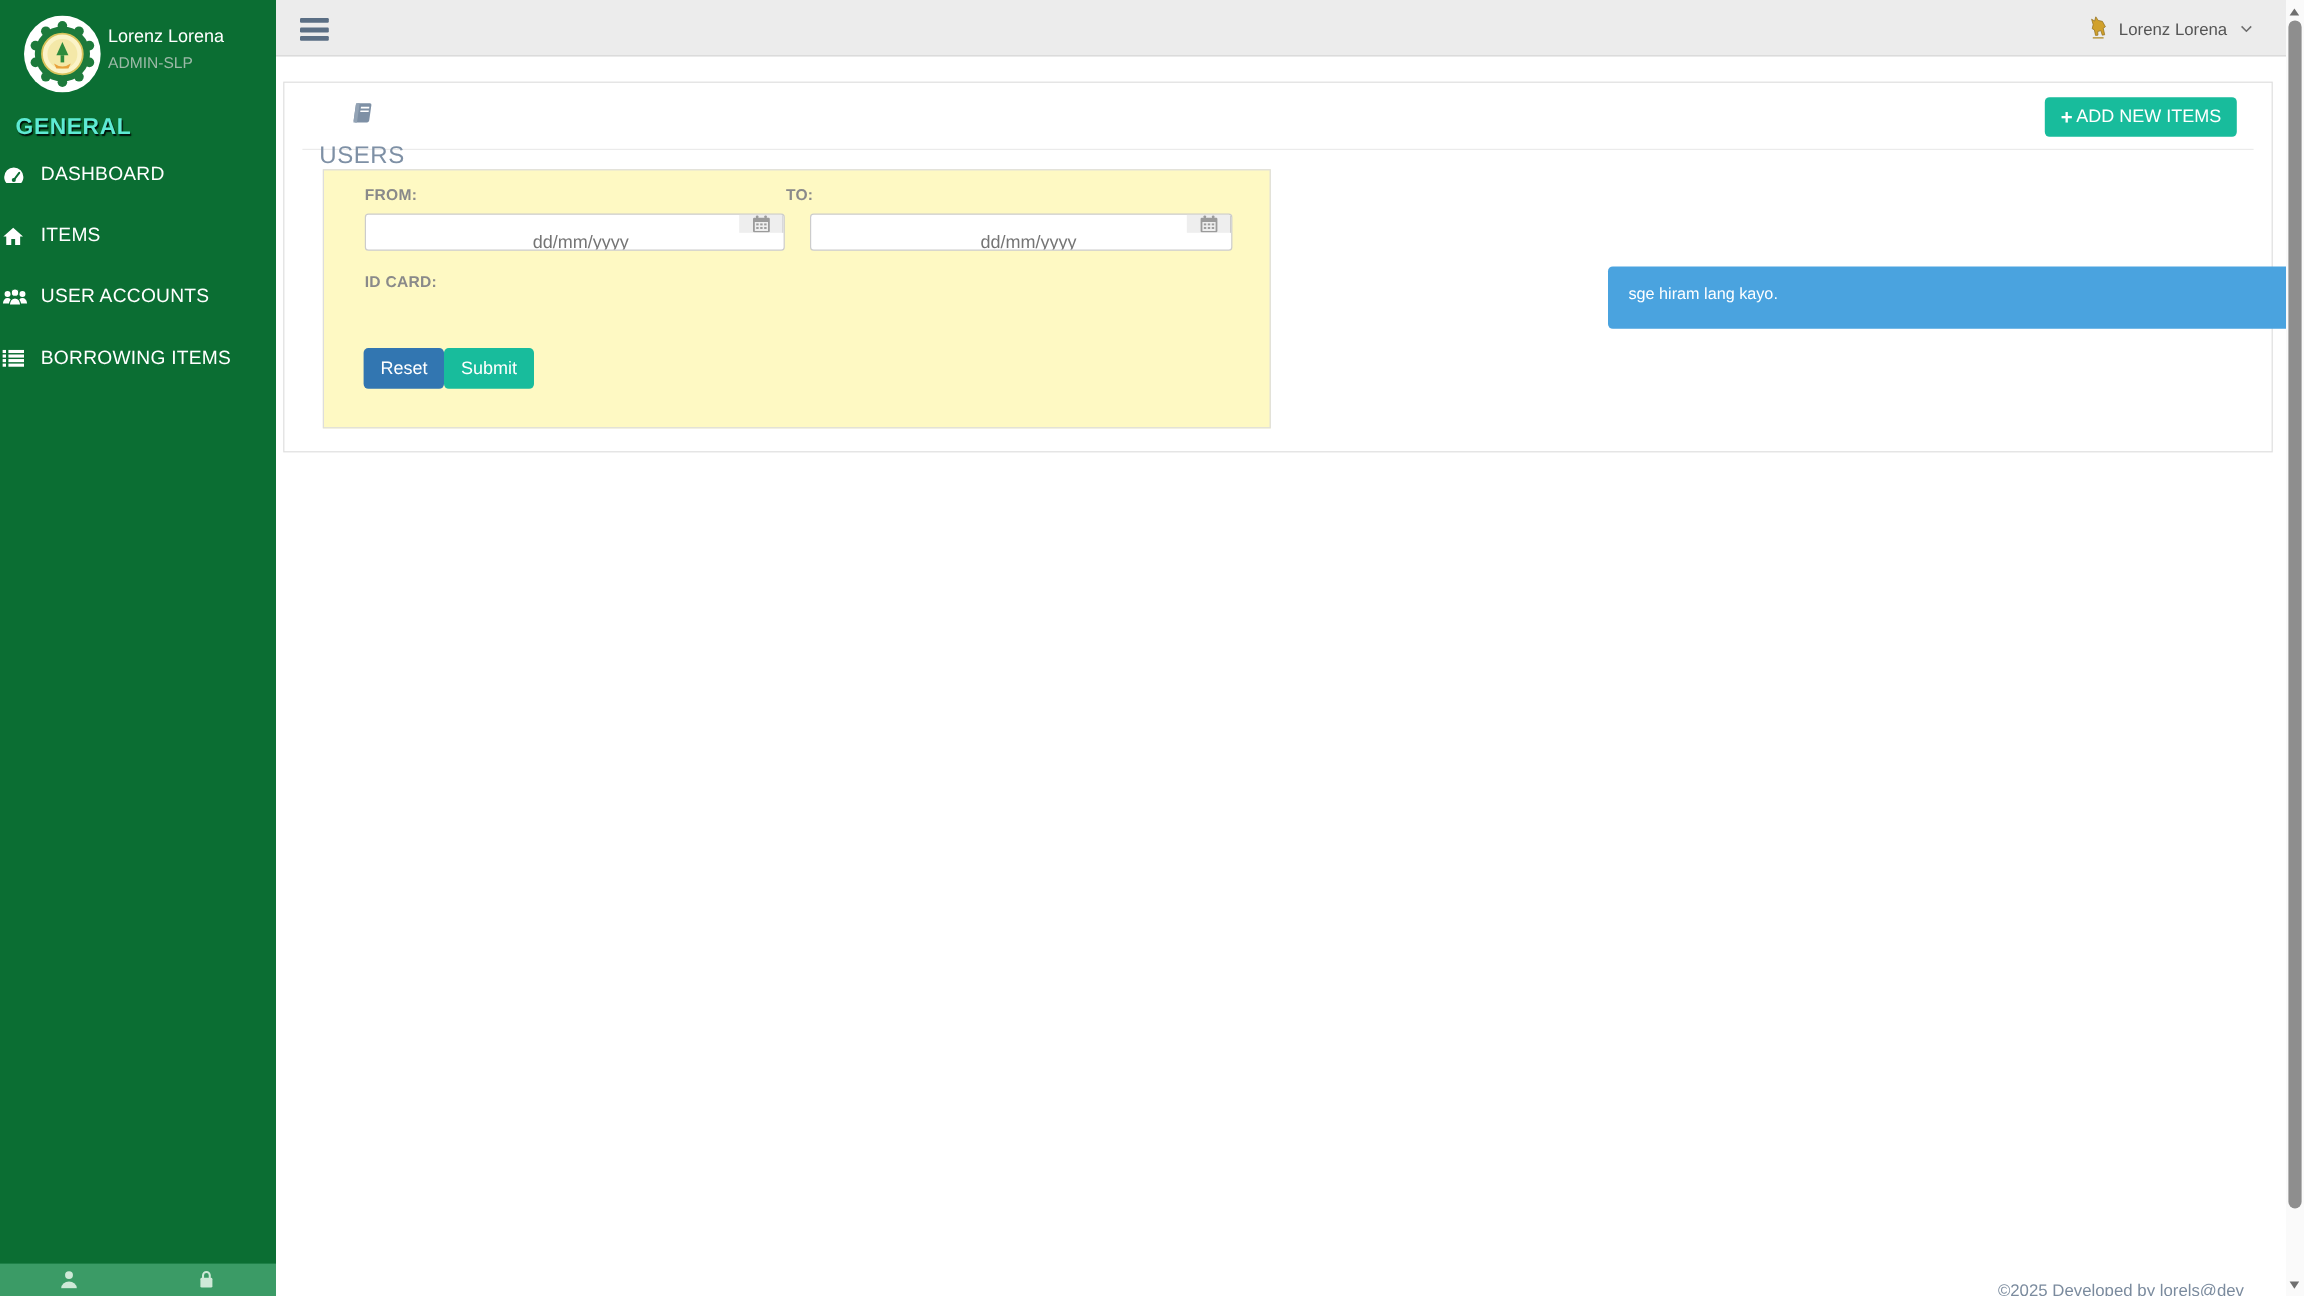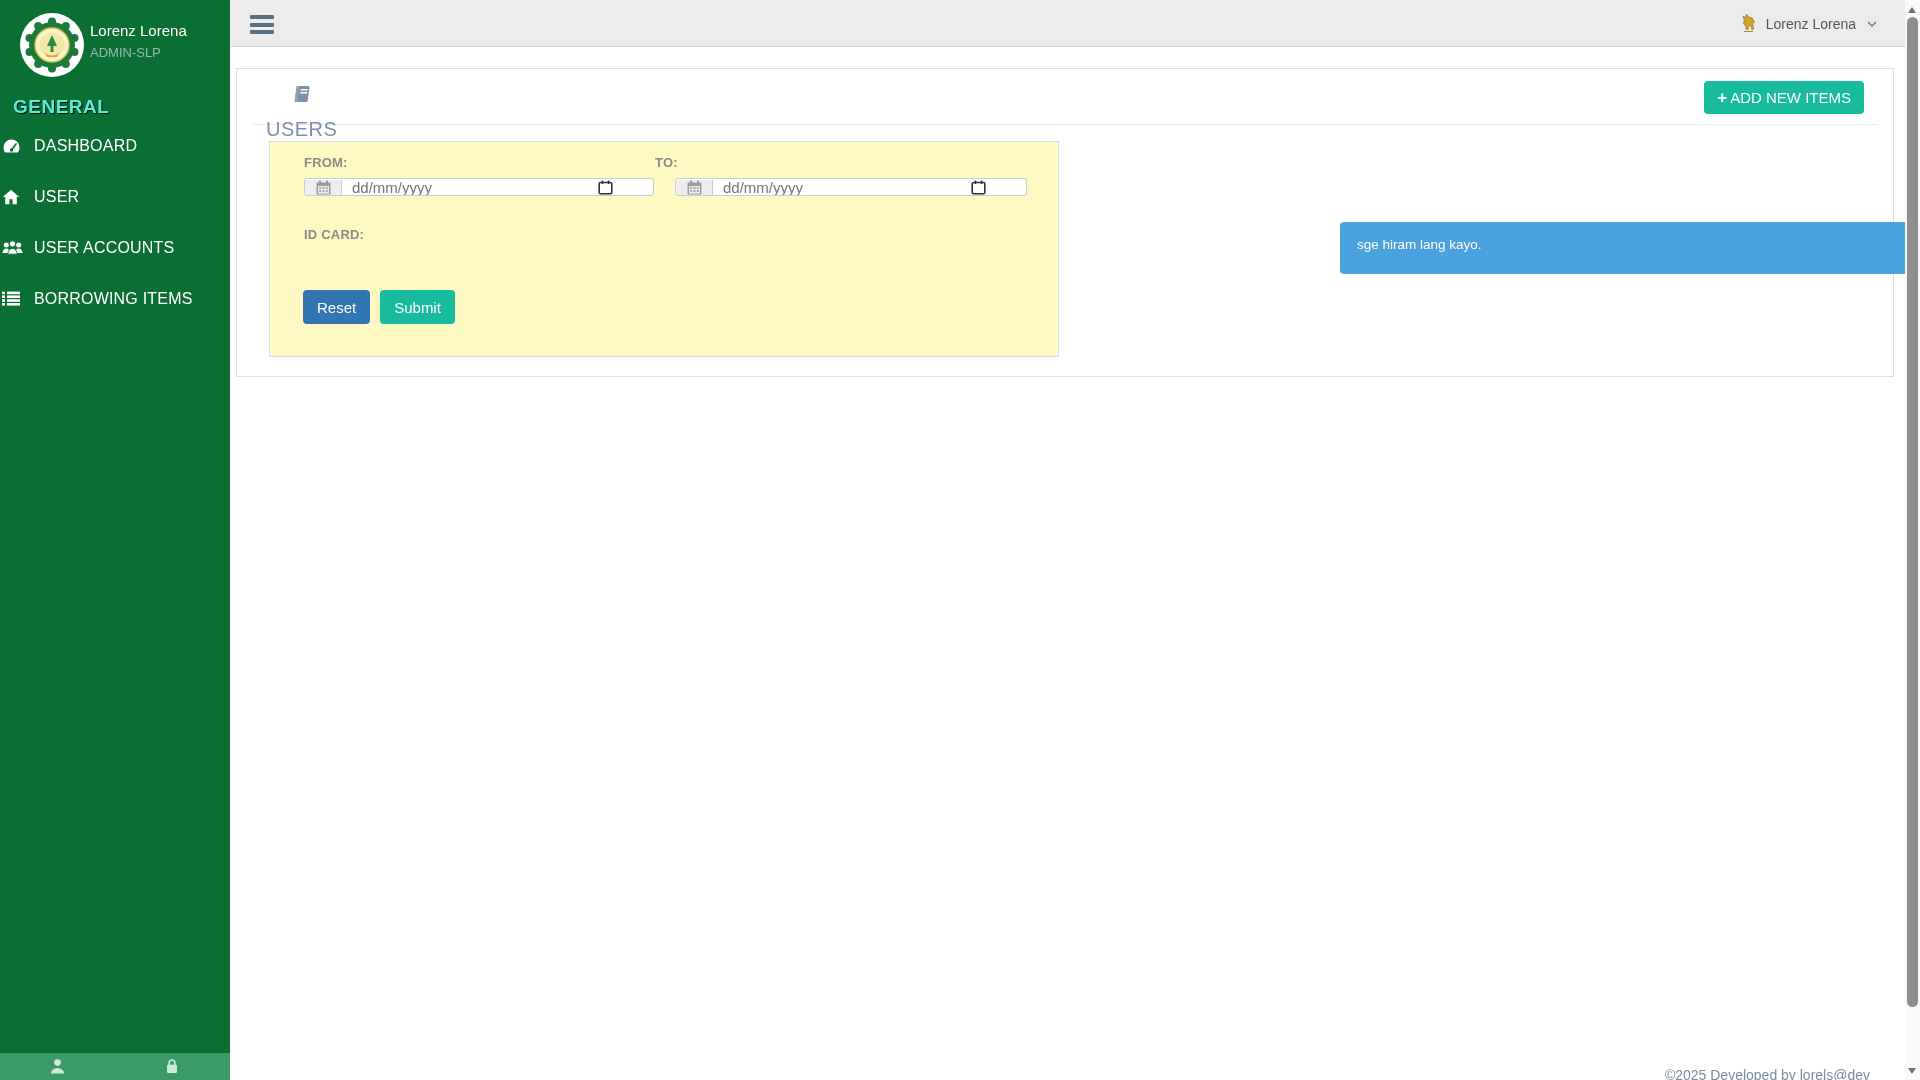--- a/index.html
+++ b/index.html
@@ -38,30 +38,30 @@
   .page-title { position: absolute; left: 14px; top: 15px; display: flex; align-items: center; gap: 9px; color: #7E90A5; font-size: 20px; letter-spacing: .5px; flex-direction: column; }
   .add-btn { position: absolute; right: 14px; top: 12px; height: 33px; background: #18BC9C; color: #ffffff; border: none; border-radius: 4px; font-size: 15px; padding: 0 13px; display: flex; align-items: center; cursor: pointer; font-family: inherit; }
   .add-btn .plus { font-size: 17px; font-weight: bold; margin-right: 3px; line-height: 1; }
 
   
   .form-panel { position: absolute; left: 32px; top: 72px; width: 790px; height: 216px; border: 1px solid #DDDDDD; background: #fef9c3; }
   .flabel { position: absolute; font-weight: bold; font-size: 13px; color: #8A8A8A; letter-spacing: .2px; }
   .lbl-from { left: 34px; top: 13px; }
   .lbl-to   { left: 385px; top: 13px; }
   .lbl-id   { left: 34px; top: 85px; }
-  .input-group { position: absolute; display: flex; height: 18px; border: 1px solid #CCCCCC; border-radius: 3px; background: #fff; align-items: center; overflow: hidden; }
+  .input-group { position: absolute; display: flex; height: 31px; border: 1px solid #CCCCCC; border-radius: 3px; background: #fff; align-items: flex-end; overflow: hidden; flex-direction: column; }
   .g-from { left: 34px;  top: 36px;  width: 350px; }
   .g-to   { left: 405px; top: 36px;  width: 352px; }
   .g-id   { left: 34px;  top: 104px; width: 723px; }
   .addon { width: 37px; min-width: 37px; background: #EEEEEE; border-right: 1px solid #CCCCCC; display: flex; align-items: center; justify-content: center; }
   .input-group input { border: none; outline: none; flex: 1; min-width: 0; font-size: 15px; color: #555; padding: 0 10px; background: transparent; font-family: inherit; }
   .g-from input::placeholder, .g-to input::placeholder { color: #757575; }
   .g-id input::placeholder { color: #9E9E9E; letter-spacing: .3px; }
   .picker { align-self: center; margin-right: 40px; cursor: pointer; display: flex; }
-  .btn-row { position: absolute; left: 33px; top: 148px; display: flex; gap: 10px; }
+  .btn-row { position: absolute; left: 33px; top: 148px; display: flex; }
   .btn { height: 34px; border: none; border-radius: 4px; color: #fff; font-size: 15px; padding: 0 14px; cursor: pointer; font-family: inherit; }
   .btn-reset { background: #3276B1; }
   .btn-submit { background: #18BC9C; }
 
   
   .alert { position: absolute; left: 1103px; top: 153px; width: 741px; height: 52px; background: #4AA3DF; border-radius: 4px; color: #ffffff; font-size: 13.5px; padding: 15px 17px; }
 
   
   .footer { position: absolute; left: 0; top: 1067px; width: 1870px; text-align: right; color: #7B8B9E; font-size: 14px; }
 </style>
@@ -106,21 +106,21 @@
         </svg>
       </span>
       <span>DASHBOARD</span>
     </div>
     <div class="nav-item">
       <span class="nicon">
         <svg width="18" height="16" viewBox="0 0 18 16">
           <path d="M9 .8 L17.2 8 H14.8 V15.2 H10.6 V10.2 H7.4 V15.2 H3.2 V8 H.8 Z" fill="#ffffff"></path>
         </svg>
       </span>
-      <span>USER</span>
+      <span>ITEMS</span>
     </div>
     <div class="nav-item">
       <span class="nicon">
         <svg width="21" height="15" viewBox="0 0 21 15">
           <g fill="#ffffff">
             <circle cx="4.3" cy="5" r="2.5"></circle>
             <path d="M.4 13 q.6 -4.6 3.9 -4.6 q3.3 0 3.9 4.6 z"></path>
             <circle cx="16.7" cy="5" r="2.5"></circle>
             <path d="M12.8 13 q.6 -4.6 3.9 -4.6 q3.3 0 3.9 4.6 z"></path>
             <circle cx="10.5" cy="3.9" r="3.1" stroke="#0B6E33" stroke-width=".9"></circle>

